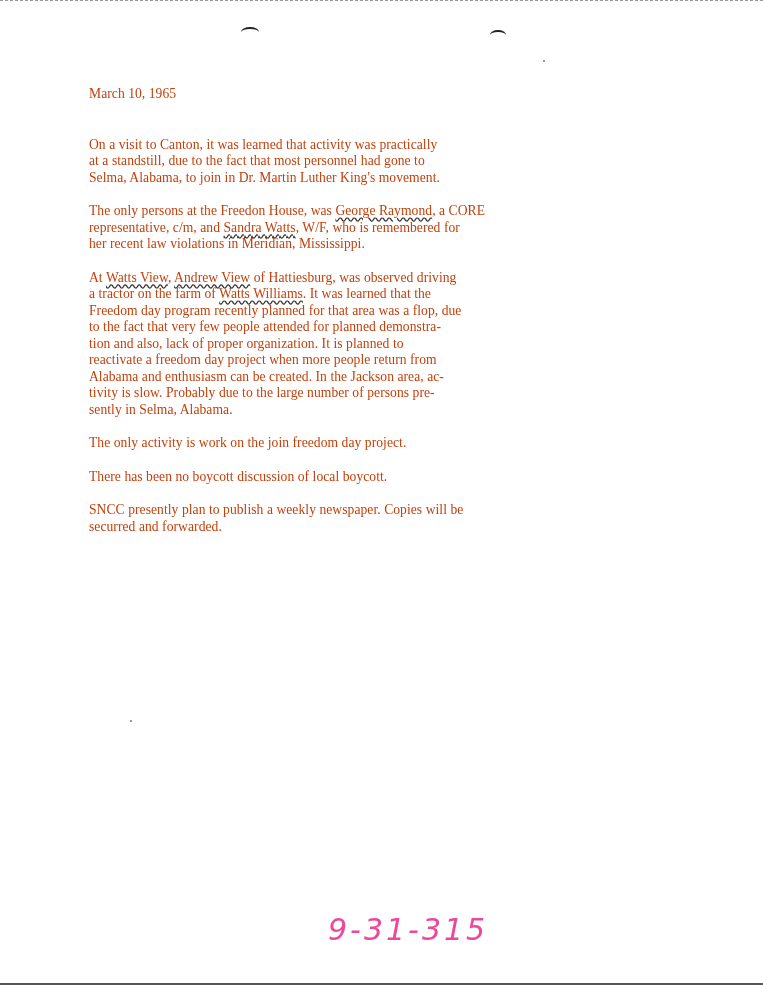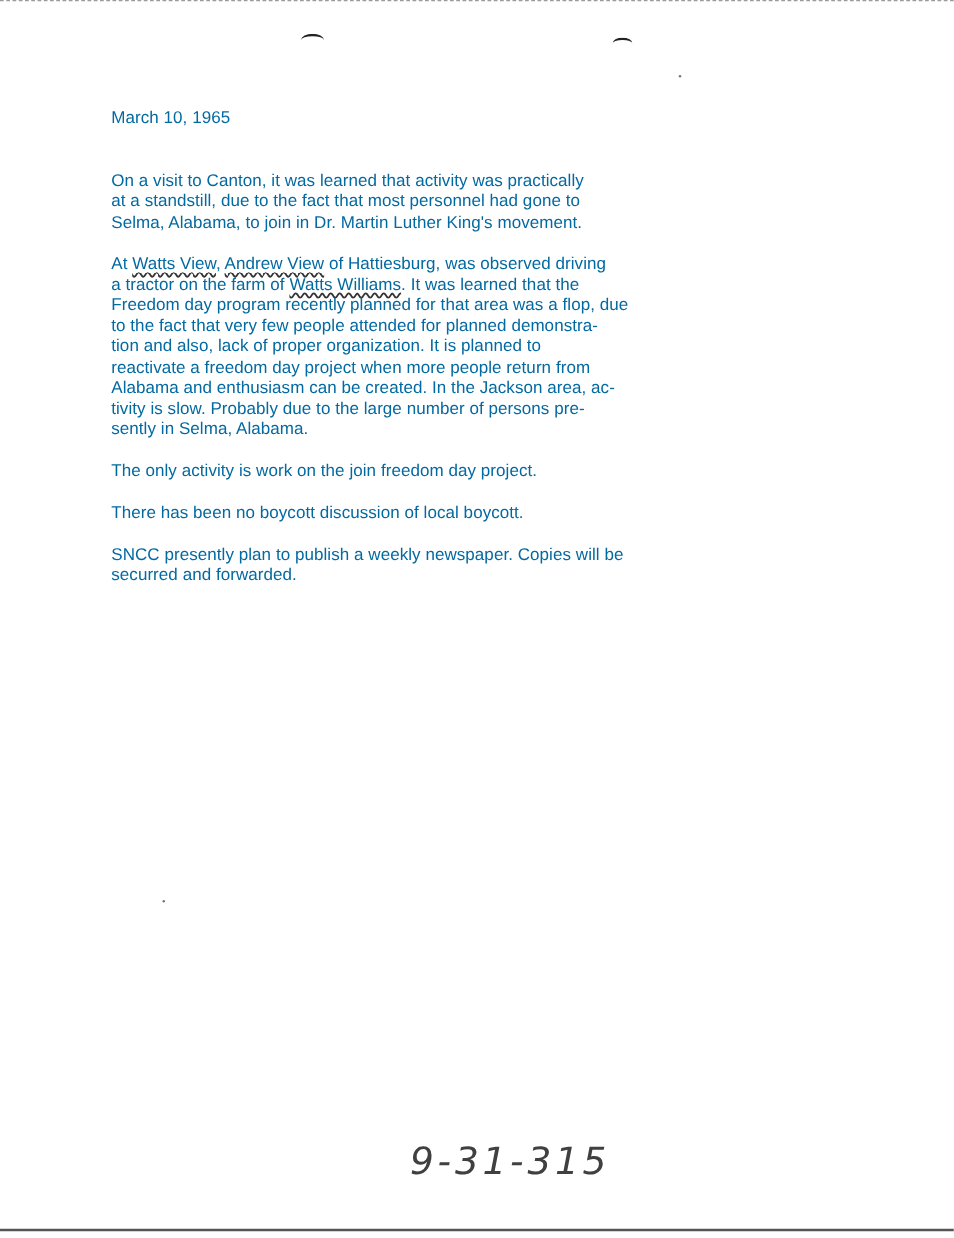--- a/index.html
+++ b/index.html
@@ -6,31 +6,31 @@
     body { width: 763px; height: 990px; position: relative; overflow: hidden; }
     .top-border {
       position: absolute; left: 0; top: 0; width: 763px; height: 0;
       border-top: 1px dashed #9a9a9a;
     }
     .mark { position: absolute; font-family: "DejaVu Sans", sans-serif; color: #222; }
     .mark-left { left: 241px; top: 27px; width: 18px; height: 8px; border-top: 2px solid #222; border-radius: 50% 50% 0 0; }
     .mark-right { left: 490px; top: 30px; width: 16px; height: 8px; border-top: 2px solid #222; border-radius: 50% 50% 0 0; }
     .doc {
       position: absolute; left: 89px; top: 86px; width: 620px;
-      font-family: Liberation Sans, sans-serif;
-      font-size: 13.6px; line-height: 16.5px; color: #0369a1;
+      font-family: Liberation Serif, serif;
+      font-size: 13.6px; line-height: 16.5px; color: #c2410c;
       letter-spacing: 0.05px;
     }
     .date { margin: 0 0 34px 0; }
     .para { margin: 0 0 17px 0; white-space: pre-line; }
     .u { text-decoration: underline; text-decoration-style: wavy; text-decoration-color: #333; text-underline-offset: 2px; }
     .filenum {
       position: absolute; left: 328px; top: 912px;
       font-family: "DejaVu Sans", sans-serif; font-style: italic;
-      font-size: 30px; color: #404040; letter-spacing: 3px; font-weight: 300;
+      font-size: 30px; color: #ec4899; letter-spacing: 3px; font-weight: 300;
     }
     .bottom-border {
       position: absolute; left: 0; top: 983px; width: 763px; height: 0;
       border-top: 2px solid #555;
     }
     .speck { position: absolute; width: 2px; height: 2px; background: #777; border-radius: 50%; }
   </style>
 </head>
 <body>
 
@@ -38,20 +38,23 @@
 <div class="mark mark-left"></div>
 <div class="mark mark-right"></div>
 
 <div class="doc">
   <div class="date">March 10, 1965</div>
 
   <div class="para">On a visit to Canton, it was learned that activity was practically
 at a standstill, due to the fact that most personnel had gone to
 Selma, Alabama, to join in Dr. Martin Luther King's movement.</div>
 
+  <div class="para"><span>The only persons at the Freedon House, was </span><span class="u">George Raymond</span><span>, a CORE
+representative, c/m, and </span><span class="u">Sandra Watts</span><span>, W/F, who is remembered for
+her recent law violations in Meridian, Mississippi.</span></div>
 
   <div class="para"><span>At </span><span class="u">Watts View</span><span>, </span><span class="u">Andrew View</span><span> of Hattiesburg, was observed driving
 a tractor on the farm of </span><span class="u">Watts Williams</span><span>.  It was learned that the
 Freedom day program recently planned for that area was a flop, due
 to the fact that very few people attended for planned demonstra-
 tion and also, lack of proper organization.  It is planned to
 reactivate a freedom day project when more people return from
 Alabama and enthusiasm can be created.  In the Jackson area, ac-
 tivity is slow.  Probably due to the large number of persons pre-
 sently in Selma, Alabama.</span></div>

